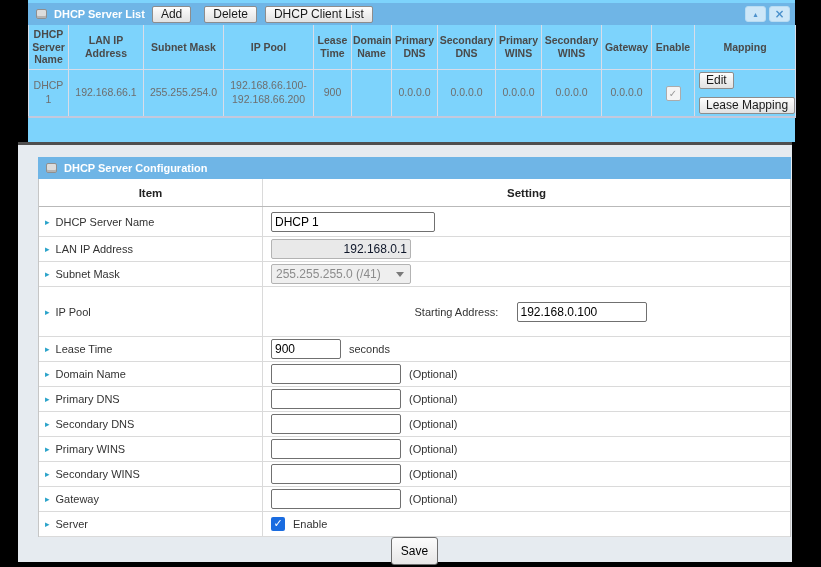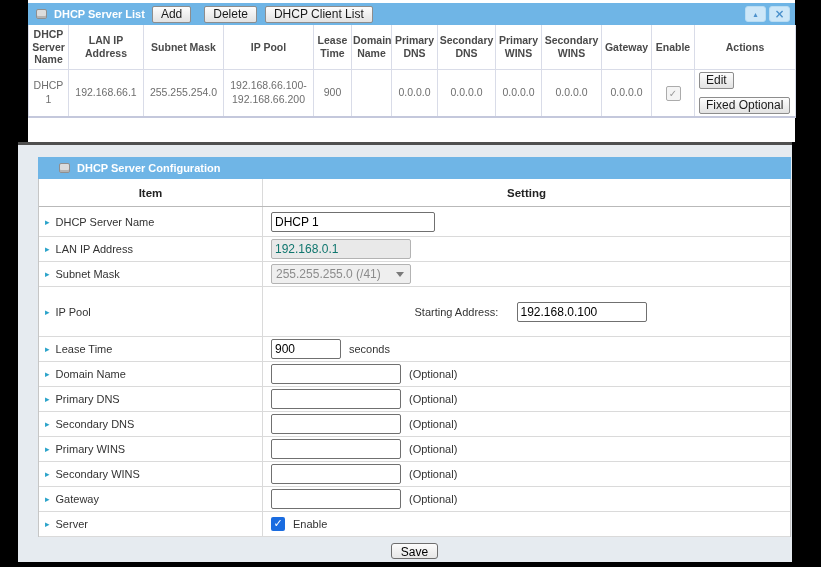--- a/index.html
+++ b/index.html
@@ -1,20 +1,20 @@
 <!DOCTYPE html>
 <html><head>
 <meta charset="utf-8">
 <style>
   html,body{margin:0;padding:0;background:#000;}
   #screen{position:relative;width:821px;height:567px;background:#000;overflow:hidden;
           font-family:"Liberation Sans","DejaVu Sans",sans-serif;}
 
   
-  .p1{position:absolute;left:28px;top:0;width:767px;height:142px;background:#ffffff;}
+  .p1{position:absolute;left:28px;top:0;width:767px;height:142px;background:#7dd3fc;}
   .bluebar{position:absolute;left:0;top:3px;width:100%;height:22px;background:#6fb5e6;
            display:flex;align-items:center;padding:0 5px 0 8px;box-sizing:border-box;}
   .ptoggle{width:9px;height:8px;background:#dcdcdc;border:1px solid #8f8f8f;border-radius:2px;
            box-shadow:inset 0 -2px 0 rgba(0,0,0,.18);margin-right:7px;flex:0 0 auto;}
   .bartitle{color:#fff;font-weight:bold;font-size:11px;margin-right:7px;white-space:nowrap;}
   .gbtn{background:linear-gradient(#fdfdfd,#e2e2e2);border:1px solid #8d8d8d;border-radius:2px;
         font-size:12px;height:17px;line-height:13px;padding:1px 8px;color:#1a1a1a;
         font-family:inherit;white-space:nowrap;cursor:pointer;}
   .ml13{margin-left:13px}.ml8{margin-left:8px}
   .spacer{flex:1}
@@ -33,51 +33,51 @@
   .dis-check{display:inline-block;width:13px;height:13px;background:#f4f4f4;
              border:1px solid #ababab;border-radius:2px;color:#9a9a9a;font-size:10px;
              line-height:13px;text-align:center;font-family:"DejaVu Sans",sans-serif;}
   .acts{display:flex;flex-direction:column;align-items:flex-start;gap:8px;padding-left:3px;}
   .acts .gbtn{padding:1px 6px;height:17px;}
 
   
   .p2{position:absolute;left:18px;top:142px;width:774px;height:420px;background:#e6ebf0;
       border-top:3px solid #4f4f4f;box-sizing:border-box;}
   .p2bar{margin:12px 0 0 20px;width:753px;height:22px;background:#6fb5e6;
-         display:flex;align-items:center;padding-left:21px;box-sizing:border-box;}
+         display:flex;align-items:center;padding-left:8px;box-sizing:border-box;}
   .cfg{margin-left:20px;width:753px;background:#fff;border-left:1px solid #c6c6c6;
        border-right:1px solid #c6c6c6;box-sizing:border-box;font-size:11px;color:#333;}
   .crow{display:flex;border-bottom:1px solid #dadada;min-height:25px;box-sizing:border-box;}
   .crow.hdr{min-height:28px;border-bottom:1px solid #b9b9b9;font-weight:bold;color:#222;font-size:11.5px;}
   .crow.h30{min-height:30px}.crow.h50{min-height:50px}
   .ic{flex:0 0 224px;width:224px;border-right:1px solid #dadada;display:flex;align-items:center;
       gap:6px;padding-left:6px;box-sizing:border-box;}
   .hdr .ic{justify-content:center;padding-left:0;}
   .sc{flex:1;display:flex;align-items:center;gap:8px;padding-left:8px;box-sizing:border-box;}
   .hdr .sc{justify-content:center;padding-left:0;}
   .arrow{color:#28a2c9;font-size:9px;font-family:"DejaVu Sans",sans-serif;flex:0 0 auto;}
   .inp{height:18px;border:1px solid #707070;border-radius:2px;font-size:12px;padding:0 3px;
        font-family:inherit;color:#000;background:#fff;}
-  .inp.dis{background:#e9e9e9;border-color:#b3b3b3;color:#0f766e;}
+  .inp.dis{background:#e9e9e9;border-color:#b3b3b3;color:#0f172a;text-align:right;}
   .w156{width:156px}.w122{width:122px}.w62{width:62px}.w132{width:132px}
   .sel{width:140px;height:20px;background:#efefef;border:1px solid #b3b3b3;border-radius:2px;
        color:#8c8c8c;font-size:12px;display:flex;align-items:center;justify-content:space-between;
        padding:0 6px 0 4px;box-sizing:border-box;}
   .chev{width:0;height:0;border-left:4px solid transparent;border-right:4px solid transparent;
         border-top:5px solid #7a7a7a;}
   .pool-sc{flex:1;display:flex;flex-direction:row;justify-content:center;gap:8px;padding-left:8px;}
   .pool-line{display:flex;align-items:center;}
   .pool-lbl{width:102px;font-size:11px;color:#333;}
   .note{font-size:11px;color:#333;}
   .bluecheck{width:14px;height:14px;background:#1a6ce0;border-radius:2px;color:#fff;font-size:11px;
              line-height:14px;text-align:center;font-weight:bold;flex:0 0 auto;
              font-family:"DejaVu Sans",sans-serif;cursor:pointer;}
   .cfg-footer{margin-left:20px;width:753px;height:28px;display:flex;align-items:center;justify-content:center;}
   .save{background:linear-gradient(#fcfcfc,#e6e6e6);border:1px solid #6e6e6e;border-radius:3px;
-        font-size:12px;height:16px;padding:1px 9px;font-family:inherit;cursor:pointer;}
+        font-size:12px;height:28px;padding:1px 9px;font-family:inherit;cursor:pointer;}
 </style>
 </head>
 <body>
 
 <div id="screen">
 
   <div class="p1">
     <div class="bluebar">
       <span class="ptoggle"></span>
       <span class="bartitle">DHCP Server List</span>
@@ -116,21 +116,21 @@
           <th>Subnet Mask</th>
           <th>IP Pool</th>
           <th>Lease Time</th>
           <th>Domain Name</th>
           <th>Primary DNS</th>
           <th>Secondary DNS</th>
           <th>Primary WINS</th>
           <th>Secondary WINS</th>
           <th>Gateway</th>
           <th>Enable</th>
-          <th>Actions</th>
+          <th>Mapping</th>
         </tr>
       </thead>
       <tbody>
         <tr>
           <td>DHCP 1</td>
           <td>192.168.66.1</td>
           <td>255.255.254.0</td>
           <td>
             <div>192.168.66.100-</div>
             <div>192.168.66.200</div>
@@ -141,21 +141,21 @@
           <td>0.0.0.0</td>
           <td>0.0.0.0</td>
           <td>0.0.0.0</td>
           <td>0.0.0.0</td>
           <td>
             <span class="dis-check">✓</span>
           </td>
           <td>
             <div class="acts">
               <button class="gbtn">Edit</button>
-              <button class="gbtn">Fixed Optional</button>
+              <button class="gbtn">Lease Mapping</button>
             </div>
           </td>
         </tr>
       </tbody>
     </table>
   </div>
 
   <div class="p2">
     <div class="p2bar">
       <span class="ptoggle"></span>

